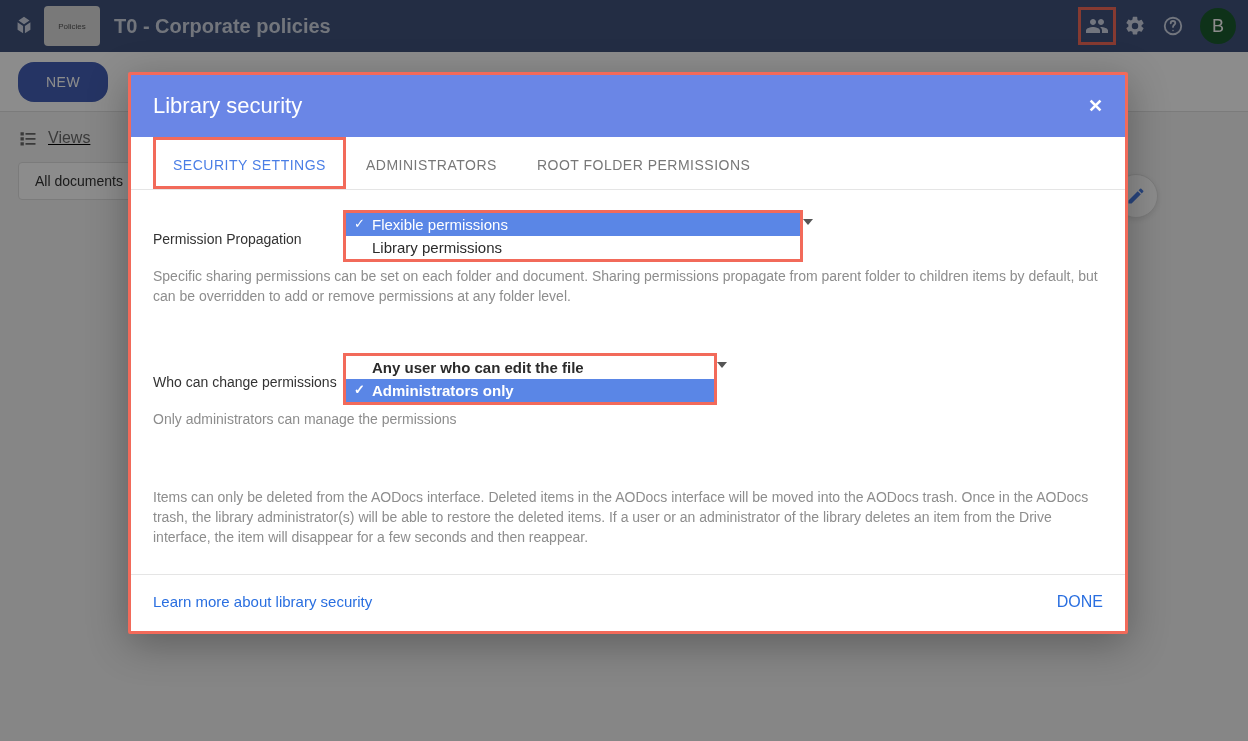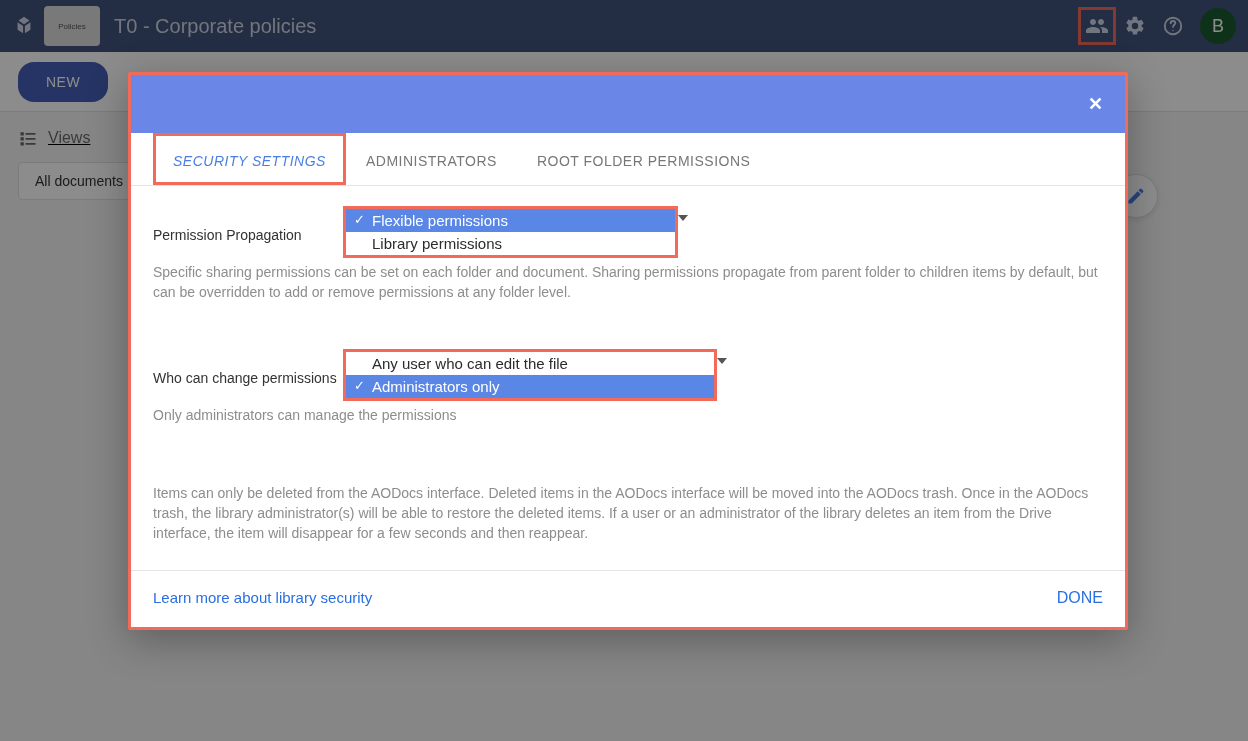--- a/index.html
+++ b/index.html
@@ -19,21 +19,21 @@
   padding: 12px 12px;
   color: #d0d6e2;
 }
 .topbar .logo { width: 24px; height: 24px; margin-right: 8px; display:flex; align-items:center; justify-content:center; }
 .topbar .thumb {
   width: 56px; height: 40px; background: #dcdcdc;
   border-radius: 4px; margin-right: 14px;
   display:flex; align-items:center; justify-content:center;
   font-size: 8px; color:#555;
 }
-.topbar .title { font-size: 20px; font-weight: 400; }
+.topbar .title { font-size: 20px; font-weight: 700; }
 .topbar .spacer { flex: 1; }
 .topbar .icon-btn {
   width: 38px; height: 38px; display:flex; align-items:center; justify-content:center;
   color: #d0d6e2; cursor:pointer;
 }
 .topbar .people-highlight { border: 3px solid #f26a5a; }
 .avatar {
   width: 36px; height: 36px; border-radius: 50%; background:#1a5c2e;
   color: #fff; display:flex; align-items:center; justify-content:center;
   font-size: 18px; margin-left: 8px;
@@ -71,28 +71,28 @@
 .dialog-header h1 { font-size:22px; font-weight:400; }
 .dialog-header .close { margin-left:auto; font-size:18px; cursor:pointer; font-weight:bold; }
 .tabs {
   display:flex; border-bottom:1px solid #e5e5e5; padding: 0 22px;
 }
 .tab {
   padding: 20px 20px 16px; font-size:14px; letter-spacing:0.5px;
   color:#777; cursor:pointer; text-transform:uppercase;
 }
 .tab.active { color:#4a7ee6; border-bottom:3px solid #4a7ee6; }
-.tab.highlight { border:3px solid #f26a5a; padding:17px 17px 13px;font-style:italic; }
+.tab.highlight { border:3px solid #f26a5a; padding:17px 17px 13px; }
 .dialog-body { padding: 20px 22px 8px; }
 .row { display:flex; margin-bottom:4px; align-items:center; }
 .row-label { width:190px; font-size:14px; color:#333; padding-top:6px; }
 .row-field { flex:1; position:relative; }
 .row-desc { font-size:14px; color:#8d8d8d; line-height:1.45; margin-bottom:26px; }
 .dropdown-box {
-  width:335px; border:1px solid #c7c7c7; background:#fff;
+  width:460px; border:1px solid #c7c7c7; background:#fff;
   position:relative;
 }
 .dropdown-box.highlight { border:3px solid #f26a5a; }
 .dropdown-box::after {
   content:""; position:absolute; right:-11px; top:4px;
   border-left:5px solid transparent; border-right:5px solid transparent;
   border-top:6px solid #555;
 }
 .dropdown-box.highlight::after { right:-13px; top:6px; }
 .opt {
@@ -179,20 +179,21 @@
 <div class="floating-edit">
   <svg width="20" height="20" viewBox="0 0 24 24" fill="#4a7ee6">
       <path d="M3 17.25V21h3.75l11.06-11.06-3.75-3.75L3 17.25zM20.71 7.04a1 1 0 000-1.41l-2.34-2.34a1 1 0 00-1.41 0L15.13 5.12l3.75 3.75 1.83-1.83z"></path>
     </svg>
 </div>
 
 <div class="overlay"></div>
 
 <div class="dialog">
   <div class="dialog-header">
+    <h1>Library security</h1>
     <span class="close">✕</span>
   </div>
 
   <div class="tabs">
     <div class="tab active highlight">
       <span>SECURITY SETTINGS</span>
     </div>
     <div class="tab">
       <span>ADMINISTRATORS</span>
     </div>
@@ -212,21 +213,21 @@
         </div>
       </div>
     </div>
     <div class="row-desc">Specific sharing permissions can be set on each folder and document. Sharing permissions propagate from parent folder to children items by default, but can be overridden to add or remove permissions at any folder level.</div>
 
     <div style="height:20px"></div>
 
     <div class="row">
       <div class="row-label" style="width:210px">Who can change permissions</div>
       <div class="row-field">
-        <div class="dropdown-box highlight" style="width:374px; margin-left:-20px;">
+        <div class="dropdown-box highlight" style="width:374px; margin-left:-20px;font-weight:bold;">
           <div class="opt">Any user who can edit the file</div>
           <div class="opt selected">Administrators only</div>
         </div>
       </div>
     </div>
     <div class="row-desc">Only administrators can manage the permissions</div>
 
     <div style="height:32px"></div>
 
     <div class="row-desc" style="margin-bottom:18px">Items can only be deleted from the AODocs interface. Deleted items in the AODocs interface will be moved into the AODocs trash. Once in the AODocs trash, the library administrator(s) will be able to restore the deleted items. If a user or an administrator of the library deletes an item from the Drive interface, the item will disappear for a few seconds and then reappear.</div>

